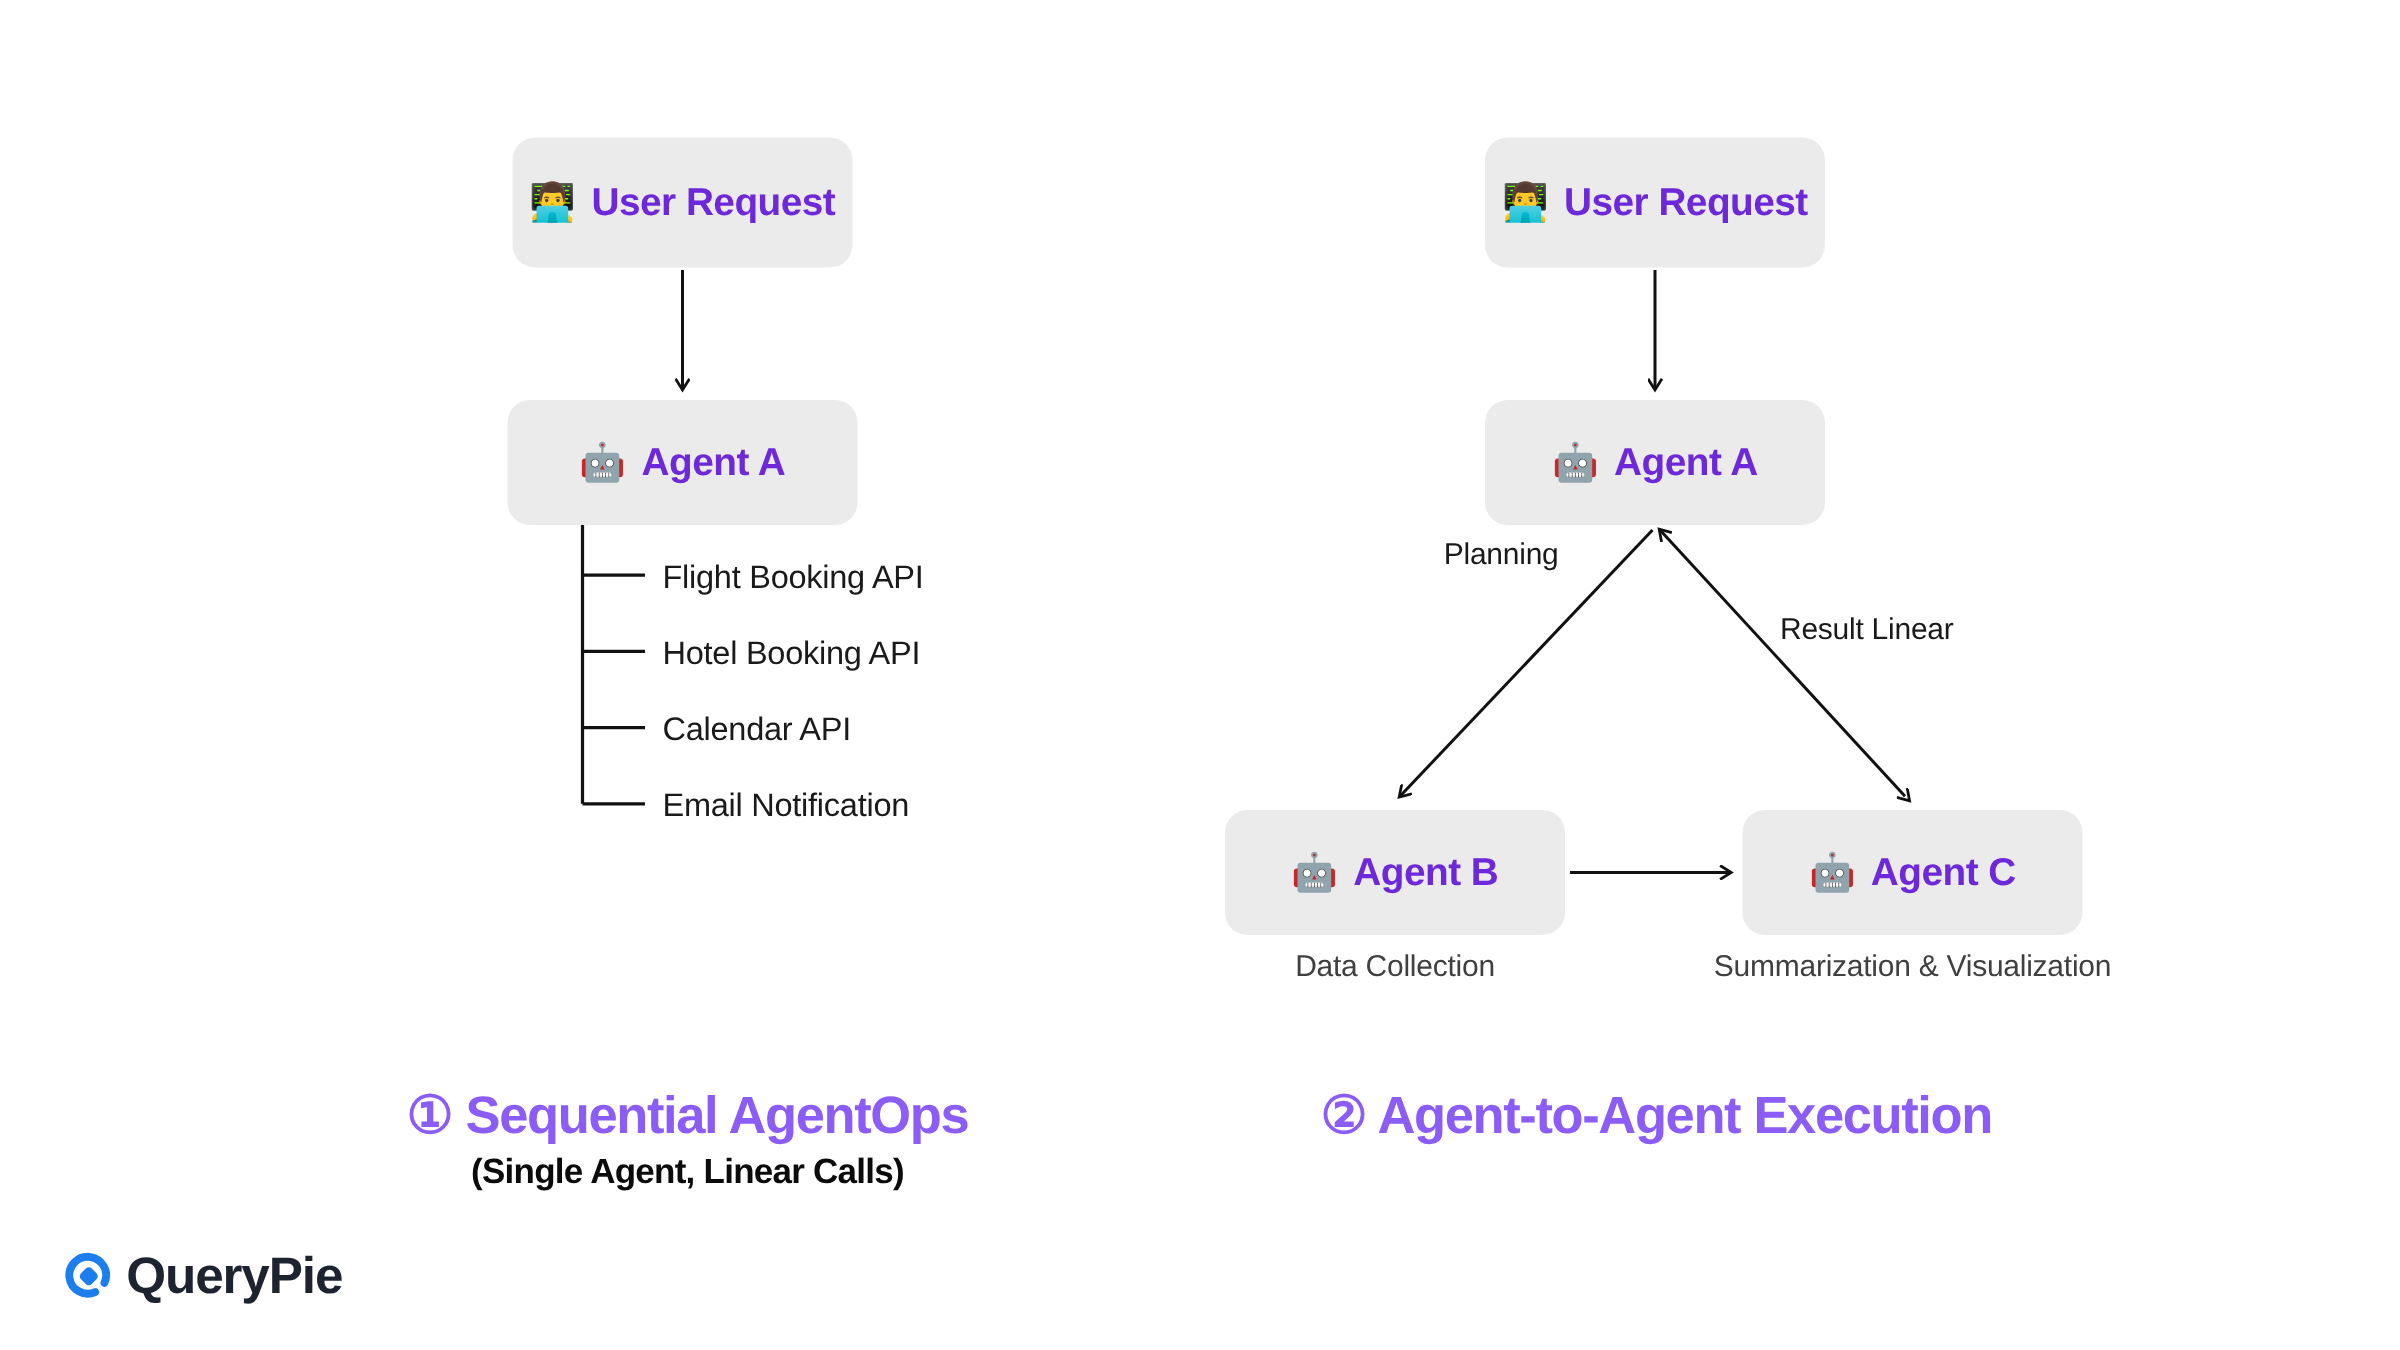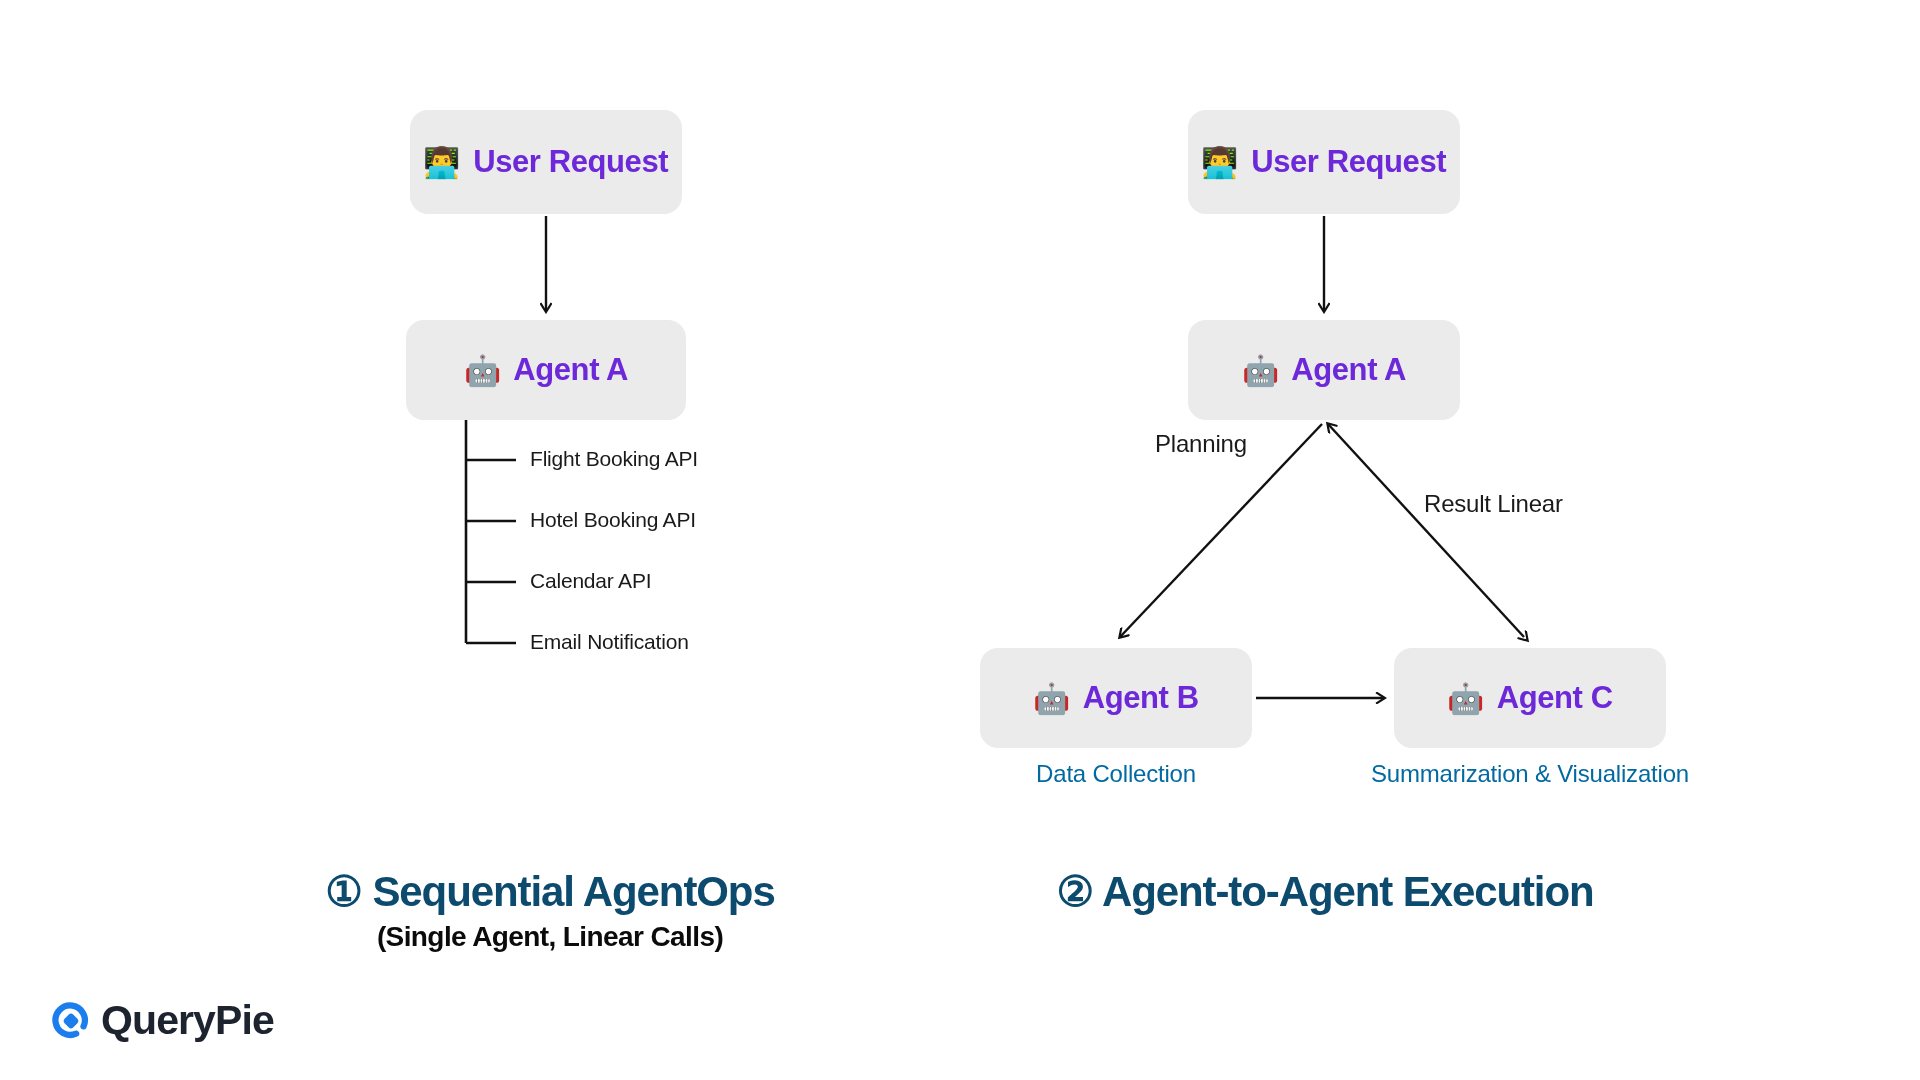--- a/index.html
+++ b/index.html
@@ -64,21 +64,21 @@
     position: absolute;
     left: 0; top: 0;
     width: 1920px;
     height: 1080px;
     pointer-events: none;
   }
 
   
   .tool-label {
     position: absolute;
-    font-size: 21px;
+    font-size: 26px;
     font-weight: 400;
     color: #1a1a1a;
     letter-spacing: -0.2px;
     white-space: nowrap;
     line-height: 1;
     text-align: center;
   }
 
   
   .edge-label {
@@ -91,41 +91,41 @@
     line-height: 1;
   }
   #edge-label-planning { left: 1155px; top: 432px; }
   #edge-label-result-merge { left: 1424px; top: 492px; }
 
   
   .node-caption {
     position: absolute;
     font-size: 24px;
     font-weight: 400;
-    color: #0369a1;
+    color: #404040;
     letter-spacing: -0.2px;
     white-space: nowrap;
     line-height: 1;
     text-align: center;
   }
   #caption-agent-b { left: 980px; top: 762px; width: 272px; }
   #caption-agent-c { left: 1348px; top: 762px; width: 364px; }
 
   
   .section-title {
     position: absolute;
     text-align: center;
     line-height: 1.12;
   }
   .section-title .title-main {
     display: block;
     font-size: 42px;
     font-weight: 700;
     letter-spacing: -1.1px;
-    color: #0c4a6e;
+    color: #8b5cf6;
   }
   .section-title .title-sub {
     display: block;
     font-size: 28px;
     font-weight: 700;
     letter-spacing: -0.6px;
     color: #0b0b0b;
     margin-top: 6px;
   }
   #section-title-1 { left: 180px; top: 868px; width: 740px; }

